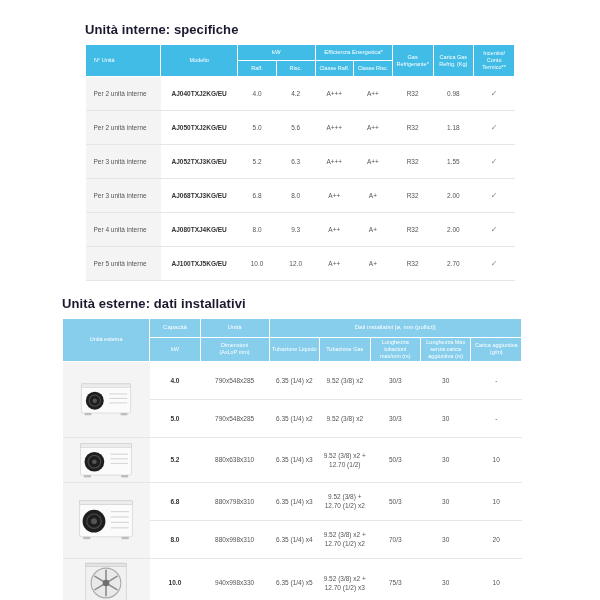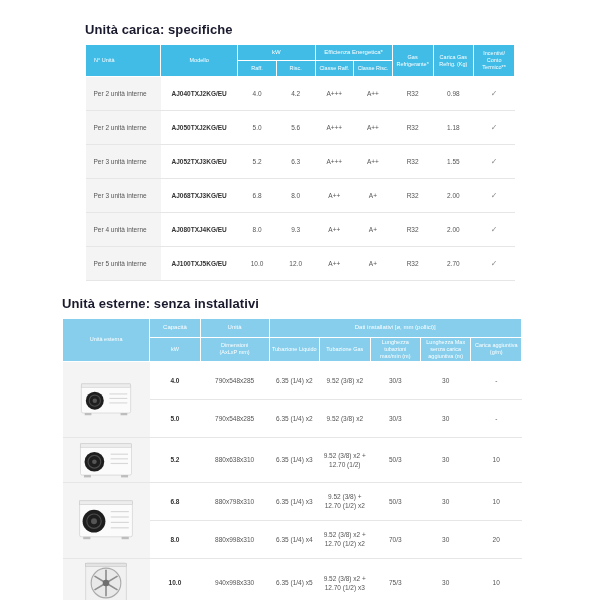--- a/index.html
+++ b/index.html
@@ -51,21 +51,21 @@
   .tbl-install .w-img { width: 19%; } .tbl-install .w-cap { width: 11%; }
   .tbl-install .w-dim { width: 15%; } .tbl-install .w-liq { width: 14%; }
   .tbl-install .w-tgas{ width: 16%; } .tbl-install .w-lun { width: 8.5%; }
   .tbl-install .w-max { width: 8.5%; } .tbl-install .w-cag { width: 8%; }
 </style>
 </head>
 <body>
 
 <div class="page">
 
-  <div class="section-title title-specs">Unità carica: specifiche</div>
+  <div class="section-title title-specs">Unità interne: specifiche</div>
 
   <table class="tbl-specs">
     <thead>
       <tr>
         <th rowspan="2" class="col-first w-nunit">N° Unità</th>
         <th rowspan="2" class="w-model">Modello</th>
         <th colspan="2" class="grp">kW</th>
         <th colspan="2" class="grp">Efficienza Energetica*</th>
         <th rowspan="2" class="w-gas">Gas
 Refrigerante*</th>
@@ -144,21 +144,21 @@
         <td>12.0</td>
         <td>A++</td>
         <td>A+</td>
         <td>R32</td>
         <td>2.70</td>
         <td class="check">✓</td>
       </tr>
     </tbody>
   </table>
 
-  <div class="section-title title-install">Unità esterne: senza installativi</div>
+  <div class="section-title title-install">Unità esterne: dati installativi</div>
 
   <table class="tbl-install">
     <thead>
       <tr>
         <th rowspan="2" class="w-img">Unità esterna</th>
         <th class="w-cap grp">Capacità</th>
         <th class="w-dim grp">Unità</th>
         <th colspan="5" class="grp">Dati installativi [ø, mm (pollici)]</th>
       </tr>
       <tr>

